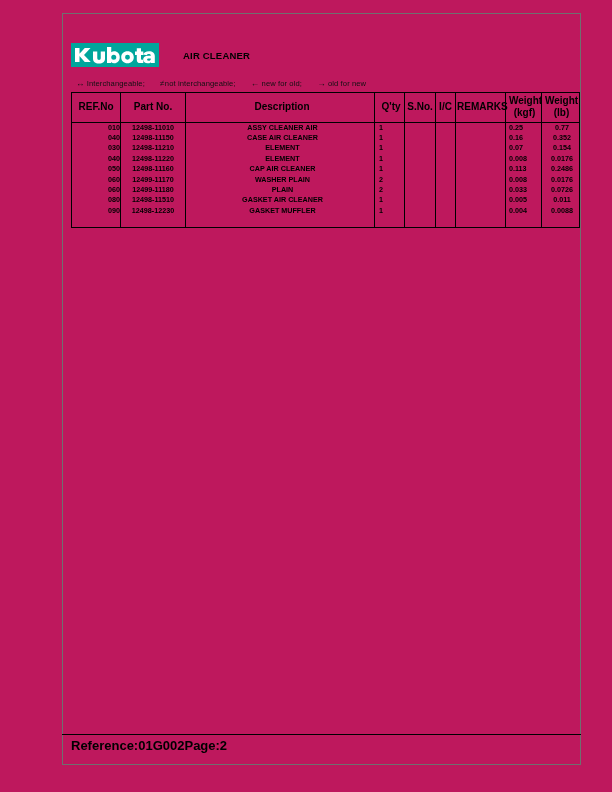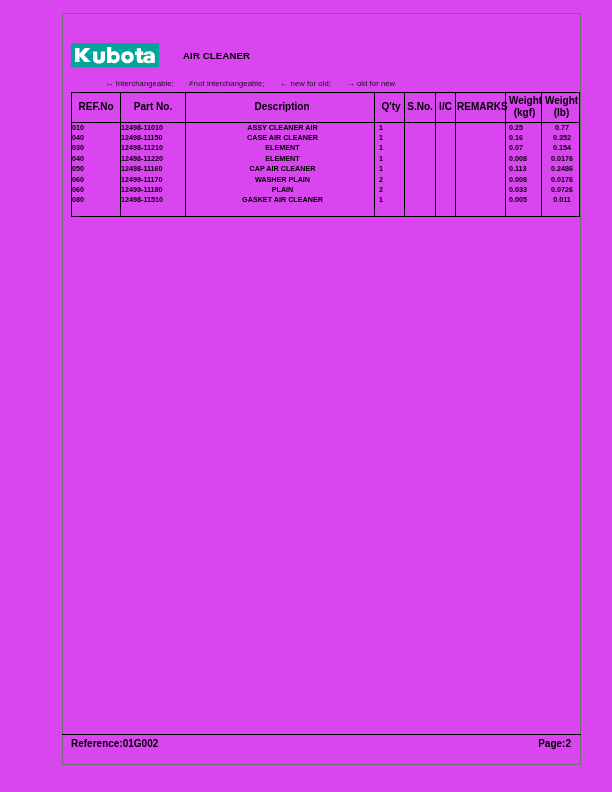--- a/index.html
+++ b/index.html
@@ -13,21 +13,21 @@
     font-family: "Liberation Sans", sans-serif;
     color: #000000;
     -webkit-font-smoothing: none;
   }
 
   .page {
     position: absolute;
     left: 0; top: 0;
     width: 612px;
     height: 792px;
-    background: #d946ef;
+    background: #be185d;
   }
 
   
   .page-frame {
     position: absolute;
     left: 62px;
     top: 13px;
     width: 519px;
     height: 752px;
     border: 1px solid #6f6f6f;
@@ -64,21 +64,20 @@
 
   
   .legend {
     position: absolute;
     left: 76px;
     top: 78px;
     font-size: 7.6px;
     color: #111;
     white-space: nowrap;
     letter-spacing: 0.1px;
-    margin-left: 29px;
   }
   .legend span.item { margin-right: 13px; }
   .legend .sym { font-size: 8.4px; }
 
   
   .table-wrap {
     position: absolute;
     left: 71px;
     top: 92px;
     width: 470px;
@@ -106,22 +105,22 @@
   table.parts tbody td {
     height: 10.4px;
     line-height: 10.4px;
     font-weight: bold;
     font-size: 7.2px;
     border-left: 1px solid #000;
     border-right: 1px solid #000;
     border-top: none;
     border-bottom: none;
   }
-  .c-ref   { width: 46px;  text-align: left; }
-  .c-part  { width: 62px;  }
+  .c-ref   { width: 46px;  text-align: right; }
+  .c-part  { width: 62px;  text-align: center; }
   .c-desc  { width: 182px; text-align: center; padding-left: 5px !important; }
   .c-qty   { width: 24px;  text-align: left; padding-left: 4px !important; }
   .c-sno   { width: 28px; }
   .c-ic    { width: 17px; }
   .c-rem   { width: 47px; }
   .c-wkgf  { width: 31px;  text-align: left; padding-left: 3px !important; }
   .c-wlb   { width: 33px;  text-align: center; padding-left: 3px !important; }
 
   
   .filler td {
@@ -137,22 +136,21 @@
     width: 519px;
     height: 0;
     border-top: 1.6px solid #000;
   }
   .footer {
     position: absolute;
     left: 71px;
     top: 738px;
     width: 500px;
     display: flex;
-    justify-content: space-between;
-    font-size: 10px;
+    font-size: 13px;
     font-weight: bold;
   }
 </style>
 </head>
 <body>
 
 <div class="page">
 
   <div class="page-frame"></div>
 
@@ -291,20 +289,31 @@
             <td class="c-ref">080</td>
             <td class="c-part">12498-11510</td>
             <td class="c-desc">GASKET AIR CLEANER</td>
             <td class="c-qty">1</td>
             <td class="c-sno"></td>
             <td class="c-ic"></td>
             <td class="c-rem"></td>
             <td class="c-wkgf">0.005</td>
             <td class="c-wlb">0.011</td>
           </tr>
+          <tr>
+            <td class="c-ref">090</td>
+            <td class="c-part">12498-12230</td>
+            <td class="c-desc">GASKET MUFFLER</td>
+            <td class="c-qty">1</td>
+            <td class="c-sno"></td>
+            <td class="c-ic"></td>
+            <td class="c-rem"></td>
+            <td class="c-wkgf">0.004</td>
+            <td class="c-wlb">0.0088</td>
+          </tr>
           <tr class="filler">
             <td class="c-ref">&nbsp;</td>
             <td class="c-part">&nbsp;</td>
             <td class="c-desc">&nbsp;</td>
             <td class="c-qty">&nbsp;</td>
             <td class="c-sno">&nbsp;</td>
             <td class="c-ic">&nbsp;</td>
             <td class="c-rem">&nbsp;</td>
             <td class="c-wkgf">&nbsp;</td>
             <td class="c-wlb">&nbsp;</td>

